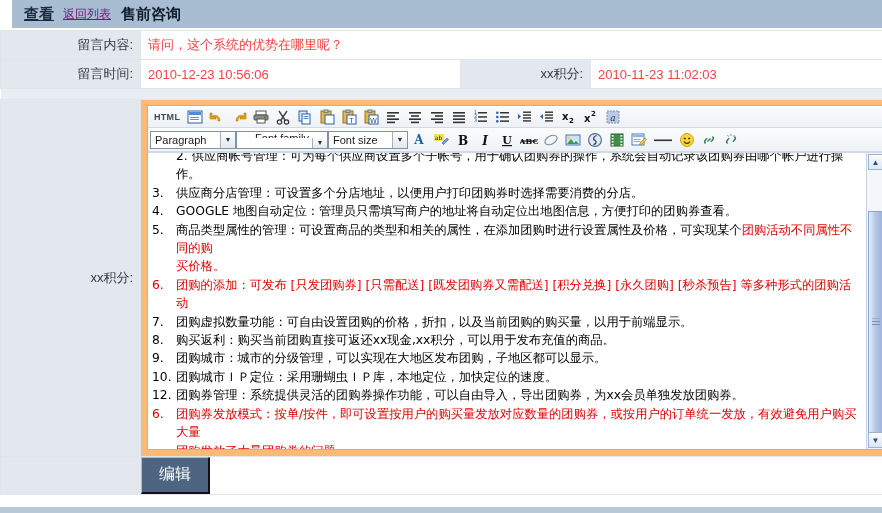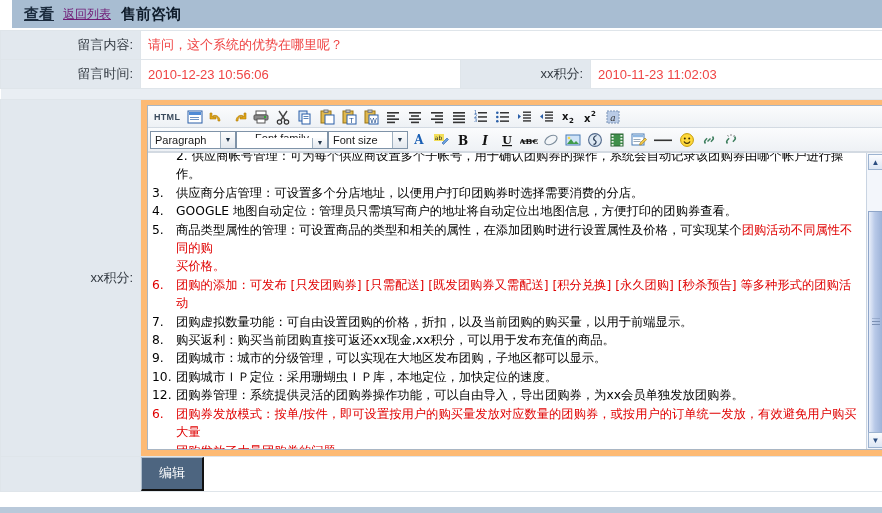--- a/index.html
+++ b/index.html
@@ -184,21 +184,21 @@
     background: repeating-linear-gradient(#7b90b4 0 1px, transparent 1px 3px);
   }
   .sb-bottom { position: absolute; bottom: 0; left: 0; right: 0; }
 
   
   .btn-row-cell { background: #ffffff; padding: 9px 0 9px 8px; }
   .edit-btn {
     display: inline-block;
     background: #4d6580;
     color: #ffffff;
-    font-size: 13px;
+    font-size: 16px;
     padding: 6px 17px 7px 17px;
     border-top: 1px solid #aebdcc;
     border-left: 1px solid #aebdcc;
     border-right: 2px solid #111111;
     border-bottom: 2px solid #111111;
     cursor: default;
   }
 
   
   .footer-strip {

